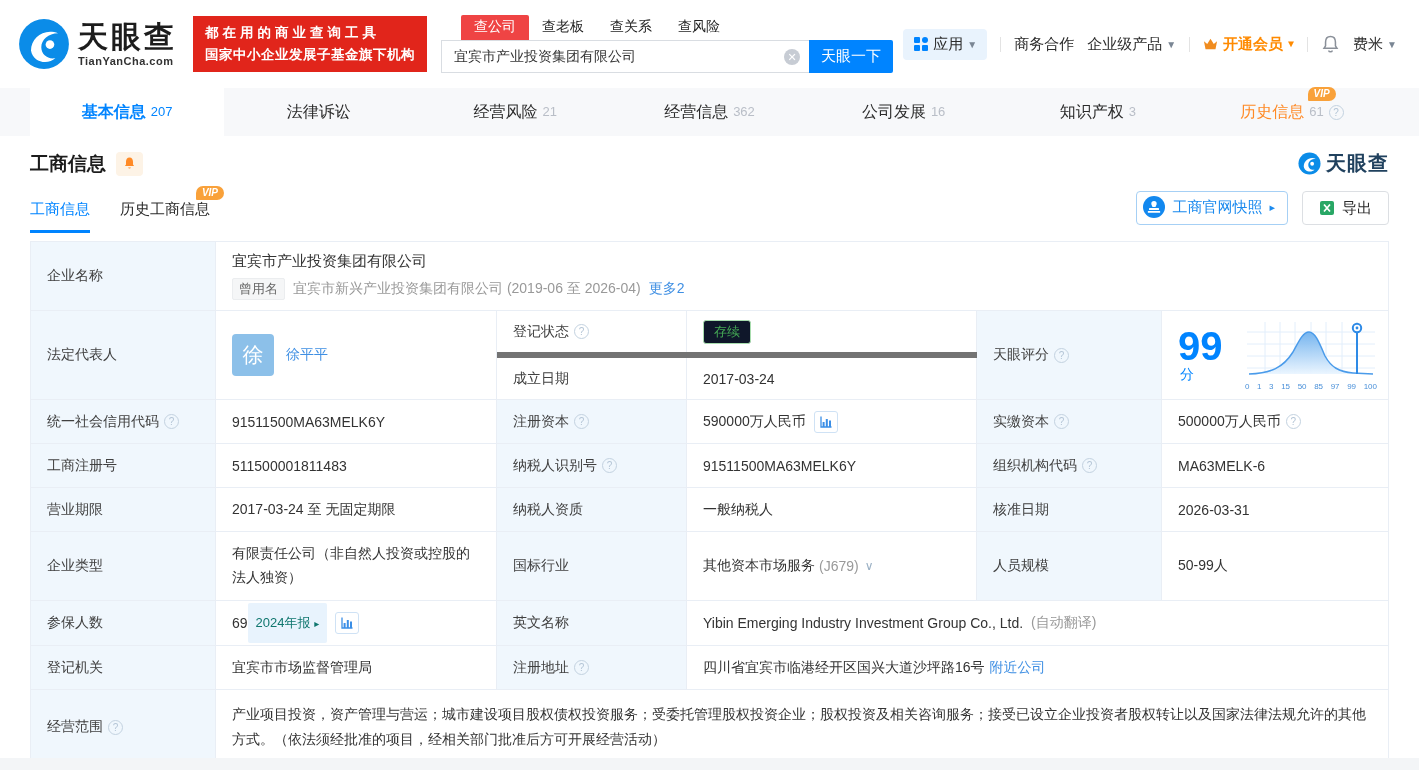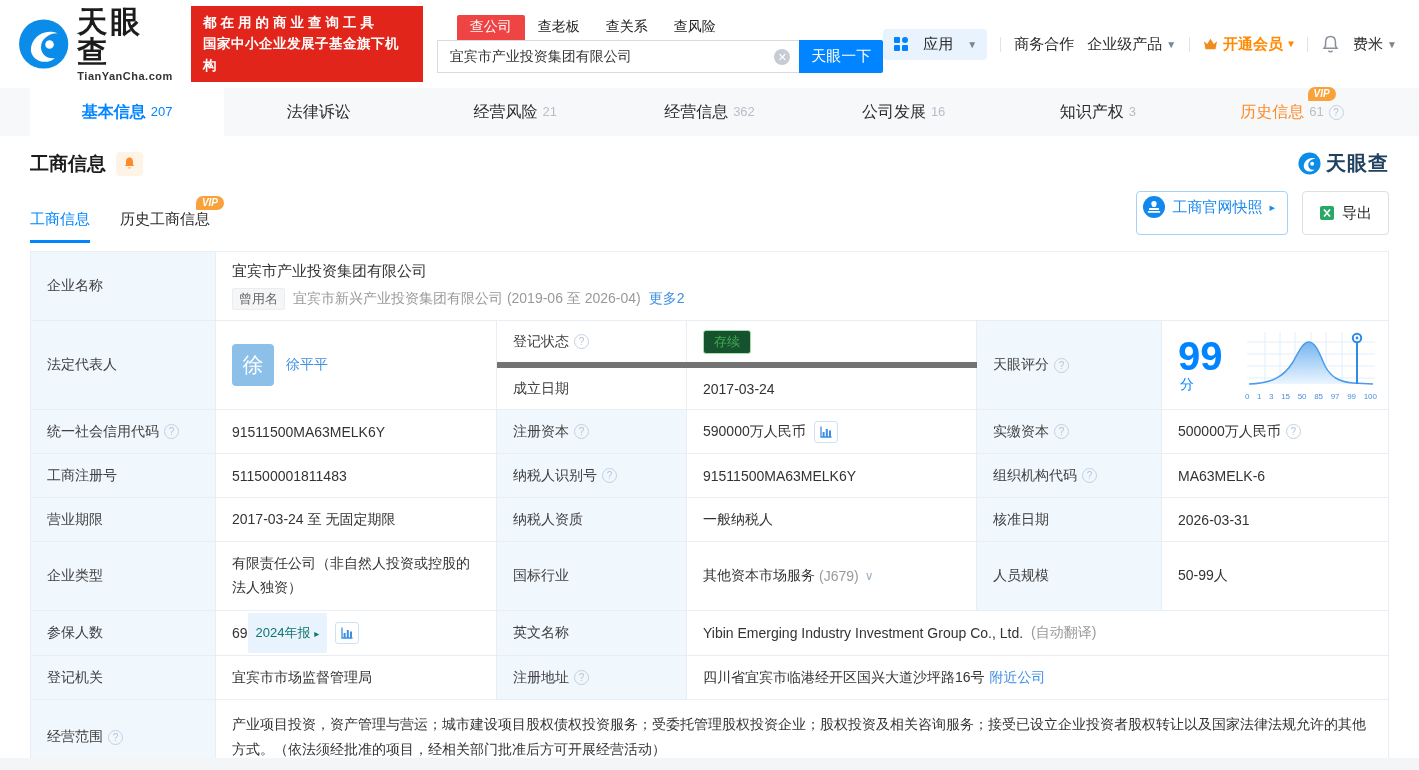--- a/index.html
+++ b/index.html
@@ -21,21 +21,21 @@
   .search-tabs { display:flex; font-size:14px; }
   .search-tab { padding:3px 13px 4px; color:#222; cursor:pointer; }
   .search-tab.active { background:#ef4444; color:#fff; border-radius:2px 2px 0 0;margin-left:20px; }
   .search-row { display:flex; height:33px; }
   .input-wrap { position:relative; flex:1; border:1px solid #d9dde2; border-right:none; }
   .input-wrap input { width:100%; height:100%; border:none; outline:none; font-size:14px; color:#333; padding:0 32px 0 12px; font-family:inherit; }
   .clear-btn { position:absolute; right:9px; top:8px; width:16px; height:16px; border-radius:50%; background:#c7ccd4; color:#fff; font-size:11px; line-height:16px; text-align:center; cursor:pointer; }
   .search-btn { width:84px; background:#0084ff; color:#fff; border:none; font-size:15px; cursor:pointer; border-radius:0 2px 2px 0; font-family:inherit; }
 
   .topnav { margin-left:auto; display:flex; align-items:center; gap:13px; font-size:15px; color:#2b2b2b; white-space:nowrap; }
-  .apps { display:flex; align-items:center; gap:14px; background:#e9f3fd; padding:6px 10px; border-radius:4px; cursor:pointer;justify-content:space-between; }
+  .apps { display:flex; align-items:center; gap:4px; background:#e9f3fd; padding:6px 10px; border-radius:4px; cursor:pointer;justify-content:space-between; }
   .caret { font-size:10px; color:#7a8694; }
   .divider { width:1px; height:15px; background:#e3e3e3; }
   .nav-item { display:flex; align-items:center; gap:4px; cursor:pointer; color:#2b2b2b; }
   .vip-entry { color:#ff8a00; font-weight:bold; display:flex; align-items:center; gap:5px; cursor:pointer;font-family:Liberation Mono, monospace; }
   .vip-entry .caret { color:#ff8a00; }
   .bell-wrap { cursor:pointer; display:flex; align-items:center; }
 
   
   .page-tabs { height:48px; background:#f7f8fa; display:flex; padding:0 30px; }
   .ptab { flex:1; display:flex; align-items:center; justify-content:center; font-size:16px; color:#2b2b2b; cursor:pointer; position:relative; }
@@ -54,21 +54,21 @@
   .watermark { margin-left:auto; display:flex; align-items:center; gap:5px; }
   .watermark .wm-text { font-size:20px; font-weight:bold; color:#20415e; letter-spacing:1px; }
 
   
   .subtab-row { display:flex; align-items:flex-end; justify-content:space-between; padding:14px 30px 0; }
   .subtabs { display:flex; gap:30px; font-size:15px; }
   .subtab { padding-bottom:11px; color:#2b2b2b; cursor:pointer; position:relative; }
   .subtab.active { color:#0084ff; border-bottom:3px solid #0084ff; }
   .subtab .vip-badge { position:absolute; top:-14px; right:-14px; }
   .actions { display:flex; gap:14px; margin-bottom:8px; }
-  .btn-snapshot { display:flex; align-items:center; gap:7px; border:1px solid #a6d0f5; border-radius:4px; padding:4px 12px 16px 6px; color:#1b8aee; font-size:15px; background:#fff; cursor:pointer; }
+  .btn-snapshot { display:flex; align-items:center; gap:7px; border:1px solid #a6d0f5; border-radius:4px; padding:4px 12px 6px 6px; color:#1b8aee; font-size:15px; background:#fff; cursor:pointer; }
   .btn-snapshot .arrow { font-size:11px; }
   .btn-export { display:flex; align-items:center; gap:7px; border:1px solid #dcdfe3; border-radius:4px; padding:4px 16px; color:#2b2b2b; font-size:15px; background:#fff; cursor:pointer; }
 
   
   .info-table { margin:8px 30px 0; border:1px solid #e9eef5; }
   .trow { display:grid; grid-template-columns:185px 281px 190px 290px 185px 1fr; border-bottom:1px solid #e9eef5; }
   .trow:last-child { border-bottom:none; }
   .cell { display:flex; align-items:center; padding:0 16px; border-right:1px solid #e9eef5; font-size:14px; color:#333; min-width:0; }
   .trow > .cell:last-child { border-right:none; }
   .lbl { background:#f0f7fd; color:#404040; gap:5px; }
@@ -86,21 +86,21 @@
   .subrow:first-child { border-bottom:6px solid #737373; }
   .subrow .cell:last-child { border-right:1px solid #e9eef5; }
 
   .name-cell { flex-direction:column; align-items:flex-start; justify-content:center; gap:7px; padding:10px 16px; }
   .cname { font-size:15px; color:#333; }
   .former-line { display:flex; align-items:center; gap:8px; font-size:14px; }
   .badge-gray { background:#f5f6f7; border:1px solid #ebedef; color:#666; font-size:13px; padding:1px 6px; border-radius:2px; }
   .gray { color:#999; }
 
   .avatar { width:42px; height:42px; border-radius:4px; background:#8cc0e9; color:#fff; font-size:21px; display:flex; align-items:center; justify-content:center; margin-right:12px; flex:none; }
-  .badge-green { color:#44a854; background:#14532d; border:1px solid #a8ddae; font-size:13px; padding:2px 10px; border-radius:3px; }
+  .badge-green { color:#44a854; background:#0f172a; border:1px solid #a8ddae; font-size:13px; padding:2px 10px; border-radius:3px; }
 
   .qmark { width:15px; height:15px; flex:none; border:1px solid #c3d2e0; border-radius:50%; color:#b4c5d6; font-size:10px; line-height:13px; text-align:center; cursor:pointer; }
   .icon-box { width:24px; height:22px; border:1px solid #cfe2f5; border-radius:3px; display:flex; align-items:center; justify-content:center; margin-left:8px; cursor:pointer; flex:none; background:#fff; }
   .badge-report { background:#e8f3fd; color:#0f766e; font-size:13px; padding:11px 8px; border-radius:2px; cursor:pointer; white-space:nowrap; }
   .badge-report .arrow { font-size:10px; }
   .chev { color:#9ab0c4; font-size:12px; margin-left:6px; cursor:pointer; }
 
   .score-cell { gap:10px; padding:0 10px 0 16px; }
   .score-num { font-size:40px; font-weight:bold; color:#0084ff; line-height:1; }
   .score-unit { font-size:14px; color:#0084ff; margin-left:2px; }

